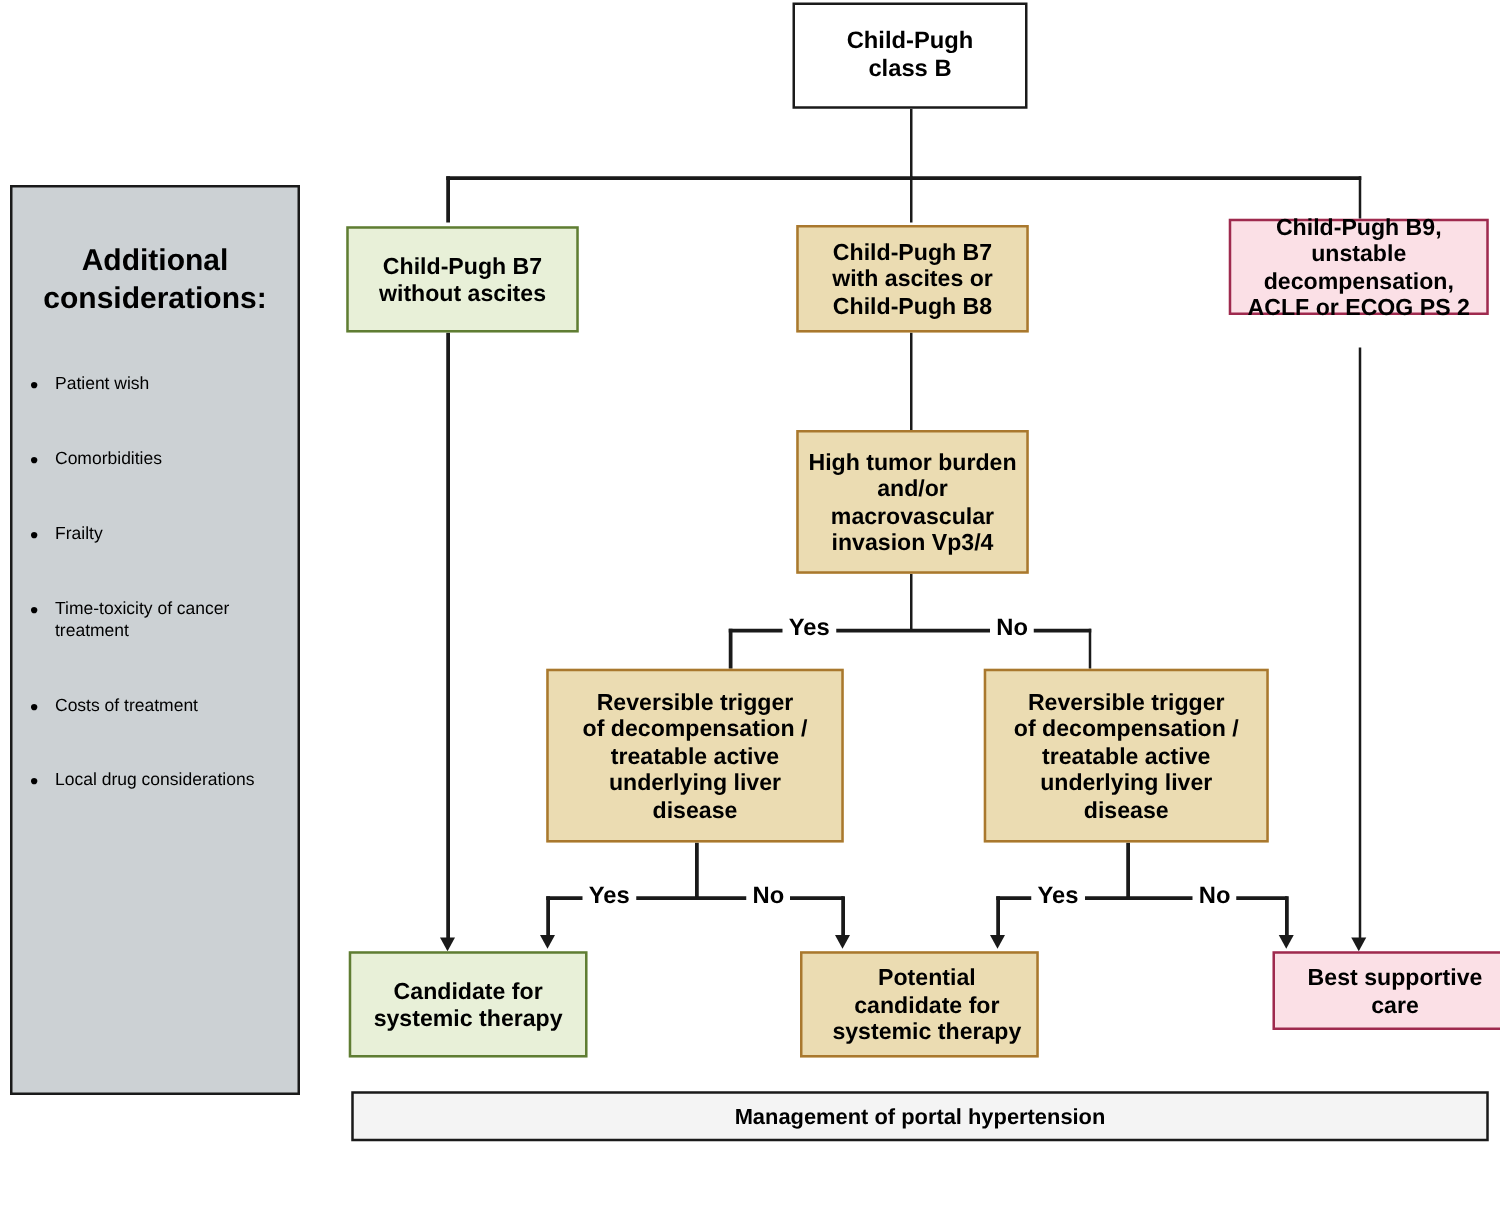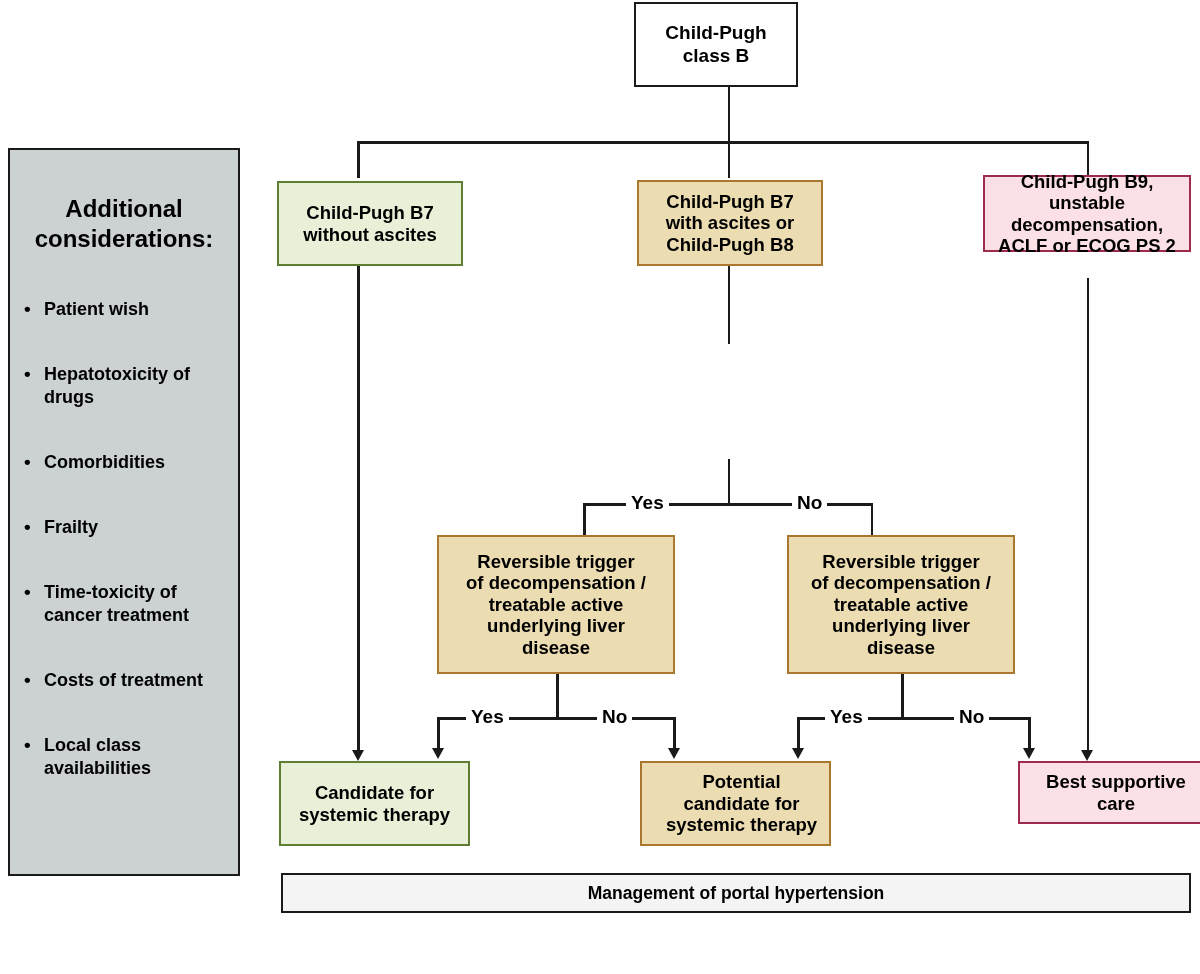--- a/index.html
+++ b/index.html
@@ -78,22 +78,22 @@
     margin: 44px 18px 0 18px;
     white-space: pre-line;
   }
   #sidebar-list {
     list-style: none;
     margin: 44px 0 0 0;
     padding: 0 14px 0 34px;
   }
   #sidebar-list li {
     position: relative;
-    font-weight: bold;
-    font-size: 18px;
+    font-weight: normal;
+    font-size: 14px;
     line-height: 1.28;
     color: #000;
     margin-bottom: 42px;
   }
   #sidebar-list li::before {
     content: "\2022";
     position: absolute;
     left: -20px;
     top: -1px;
     font-size: 19px;
@@ -132,26 +132,25 @@
 </head>
 <body>
 
 <div id="canvas">
 
   <div id="sidebar">
     <div id="sidebar-title">Additional
 considerations:</div>
     <ul id="sidebar-list">
       <li>Patient wish</li>
-      <li>Hepatotoxicity of drugs</li>
       <li>Comorbidities</li>
       <li>Frailty</li>
       <li>Time-toxicity of cancer treatment</li>
       <li>Costs of treatment</li>
-      <li>Local class availabilities</li>
+      <li>Local drug considerations</li>
     </ul>
   </div>
 
   <div class="vline" style="left:727.5px; top:87px; height:56px;"></div>
 
   <div class="hline" style="left:357px; top:141px; width:732px;"></div>
 
   <div class="vline" style="left:357px; top:141px; height:37px;"></div>
 
   <div class="vline" style="left:727.5px; top:141px; height:37px;"></div>
@@ -180,35 +179,39 @@
   <div class="vline" style="left:901px; top:674px; height:45px;"></div>
   <div class="hline" style="left:797px; top:717px; width:233px;"></div>
   <div class="vline" style="left:797px; top:717px; height:33px;"></div>
   <div class="arrowhead" style="left:791.7px; top:748px;"></div>
   <div class="vline" style="left:1028px; top:717px; height:33px;"></div>
   <div class="arrowhead" style="left:1022.7px; top:748px;"></div>
 
   <div class="vline" style="left:1086.5px; top:278px; height:476px;"></div>
   <div class="arrowhead" style="left:1081.2px; top:750px;"></div>
 
-  <div class="node plain" style="left:634px; top:2px; width:164px; height:85px; font-size:19px;">Child-Pugh
+  <div class="node plain" style="left:634px; top:2px; width:188px; height:85px; font-size:19px;">Child-Pugh
 class B</div>
 
   <div class="node green" style="left:277px; top:181px; width:186px; height:85px; font-size:18.5px;">Child-Pugh B7
 without ascites</div>
 
   <div class="node tan" style="left:637px; top:180px; width:186px; height:86px; font-size:18.5px;">Child-Pugh B7
 with ascites or
 Child-Pugh B8</div>
 
   <div class="node pink" style="left:983px; top:175px; width:208px; height:77px; font-size:18.5px;">Child-Pugh B9,
 unstable
 decompensation,
 ACLF or ECOG PS 2</div>
 
+  <div class="node tan" style="left:637px; top:344px; width:186px; height:115px; font-size:18.5px;">High tumor burden
+and/or
+macrovascular
+invasion Vp3/4</div>
 
   <div class="node tan" style="left:437px; top:535px; width:238px; height:139px; font-size:18.5px;">Reversible trigger
 of decompensation /
 treatable active
 underlying liver
 disease</div>
 
   <div class="node tan" style="left:787px; top:535px; width:228px; height:139px; font-size:18.5px;">Reversible trigger
 of decompensation /
 treatable active

